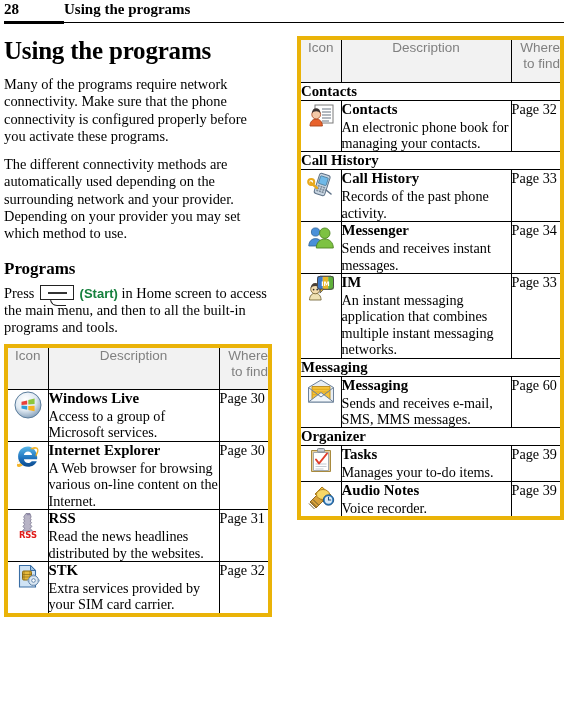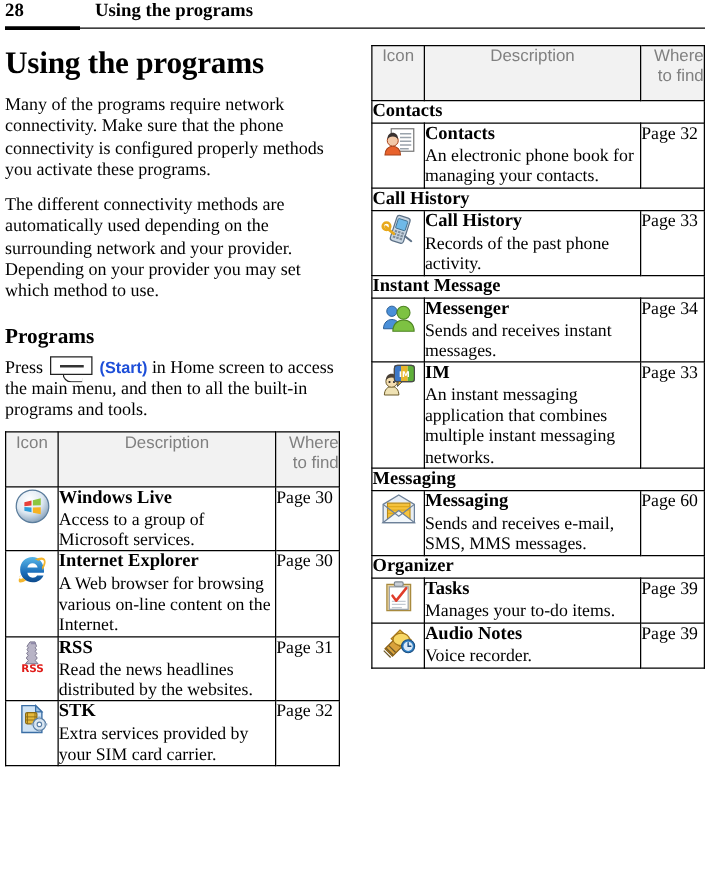--- a/index.html
+++ b/index.html
@@ -8,21 +8,21 @@
     background: #ffffff;
     font-family: "Liberation Serif", "DejaVu Serif", serif;
     color: #000;
     overflow: hidden;
   }
   .page { position: relative; width: 568px; height: 717px; }
 
   
   .runhead {
     position: absolute; left: 0; top: 0; width: 568px; height: 26px;
-    display: flex; align-items: flex-start; gap: 12px;
+    display: flex; align-items: flex-start;
   }
   .runhead .pageno {
     font-family: "Liberation Serif", serif;
     font-weight: bold; font-size: 15px; line-height: 18px;
     padding-left: 4px; width: 64px;
   }
   .runhead .chap {
     font-family: "Liberation Serif", serif;
     font-weight: bold; font-size: 15px; line-height: 18px;
   }
@@ -75,29 +75,29 @@
     background: #333;
   }
   .startkey .tail {
     position: absolute; left: 9px; top: 13px; width: 16px; height: 7px;
     border-bottom: 1.3px solid #222;
     border-left: 1.3px solid #222;
     border-bottom-left-radius: 8px;
   }
   .startlbl {
     font-family: "Liberation Sans", sans-serif;
-    font-weight: bold; font-size: 13px; color: #1d4ed8;
+    font-weight: bold; font-size: 13px; color: #15803d;
   }
 
   
   table.prog {
     border-collapse: collapse;
     width: 100%;
     table-layout: fixed;
-    border: 1px solid #eab308;
+    border: 4px solid #eab308;
   }
   table.prog td, table.prog th {
     border: 1px solid #000;
     vertical-align: top;
     padding: 0;
   }
   th.hd {
     background: #f2f2f2;
     font-family: "Liberation Sans", sans-serif;
     font-weight: normal;
@@ -151,21 +151,21 @@
 
   <div class="runhead">
     <div class="pageno">28</div>
     <div class="chap">Using the programs</div>
   </div>
   <div class="rule-thick"></div>
   <div class="rule-thin"></div>
 
   <div class="col-left">
     <h1 class="title">Using the programs</h1>
-    <p class="body">Many of the programs require network connectivity. Make sure that the phone connectivity is configured properly methods you activate these programs.</p>
+    <p class="body">Many of the programs require network connectivity. Make sure that the phone connectivity is configured properly before you activate these programs.</p>
     <p class="body">The different connectivity methods are automatically used depending on the surrounding network and your provider. Depending on your provider you may set which method to use.</p>
 
     <h2 class="subtitle">Programs</h2>
 
     <p class="body tight"><span>Press</span>
       <span class="startkey"><span class="dash"></span><span class="tail"></span></span>
       <span class="startlbl">(Start)</span>
       <span>in Home screen to access the main menu, and then to all the built-in programs and tools.</span></p>
 
     <table class="prog">
@@ -347,23 +347,20 @@
             </span>
           </td>
           <td class="desc">
             <span class="appname">Call History</span>
             <span class="appdesc">Records of the past phone activity.</span>
           </td>
           <td class="pg">Page 33</td>
         </tr>
 
         <tr>
-          <td class="grp" colspan="3">Instant Message</td>
-        </tr>
-        <tr>
           <td class="ic">
             <span class="icon">
               <svg viewBox="0 0 30 30">
                 <g>
                   <circle cx="9.5" cy="10" r="4.1" fill="#4a90d9" stroke="#2c5f96" stroke-width=".8"></circle>
                   <path d="M2.8 24c0-4.6 3-7.4 6.7-7.4s6.7 2.8 6.7 7.4z" fill="#4a90d9" stroke="#2c5f96" stroke-width=".8"></path>
                 </g>
                 <g>
                   <circle cx="18.8" cy="11.2" r="5.2" fill="#7dc242" stroke="#4e8423" stroke-width=".9"></circle>
                   <path d="M10.3 26c0-5.6 3.8-9 8.5-9s8.5 3.4 8.5 9z" fill="#7dc242" stroke="#4e8423" stroke-width=".9"></path>

